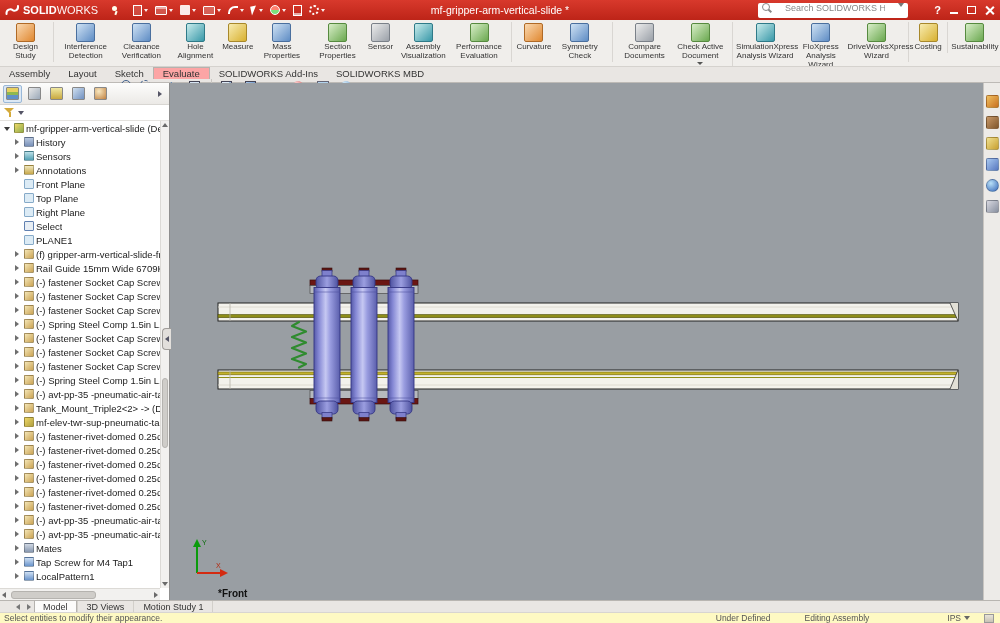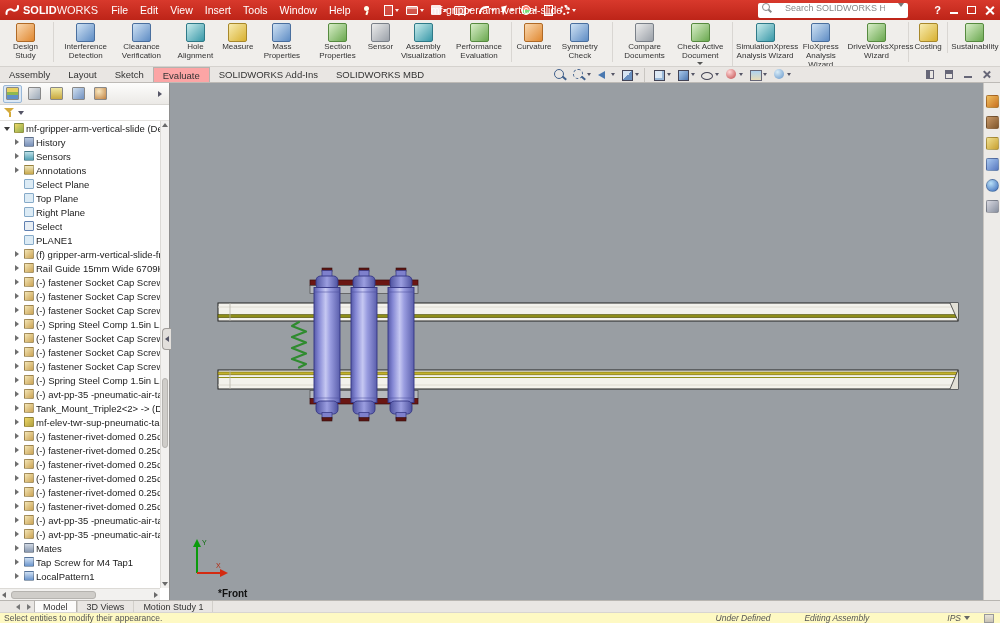--- a/index.html
+++ b/index.html
@@ -57,21 +57,21 @@
   .rcaret{display:none;}
   .rcaret.show{display:block;width:0;height:0;border-left:3px solid transparent;border-right:3px solid transparent;border-top:3px solid #555;margin-top:1px;}
   .pal-blue{background:linear-gradient(135deg,#cfe2f4,#5e8cc4);border:1px solid #4a6f9e;}
   .pal-green{background:linear-gradient(135deg,#d8eec8,#6aa84f);border:1px solid #568a3f;}
   .pal-yellow{background:linear-gradient(135deg,#f8ecb0,#d8b02f);border:1px solid #a8882a;}
   .pal-teal{background:linear-gradient(135deg,#c8ecec,#3898a8);border:1px solid #2f7a88;}
   .pal-orange{background:linear-gradient(135deg,#fad8b0,#e08830);border:1px solid #b06a26;}
   .pal-gray{background:linear-gradient(135deg,#ececec,#9aa0a8);border:1px solid #7a8088;}
 
   
-  .tabrow{position:absolute;top:67px;left:0;right:0;height:16px;background:#e9e6e3;border-bottom:1px solid #bdbab6;display:flex;align-items:stretch;font-size:9.5px;}
+  .tabrow{position:absolute;top:67px;left:0;right:0;height:16px;background:#e9e6e3;border-bottom:1px solid #bdbab6;display:flex;align-items:stretch;font-size:9.5px;flex-direction:column;}
   .tabs{display:flex;}
   .tab{display:flex;align-items:center;padding:0 9px;color:#333;cursor:default;}
   .tab.active{background:#fca5a5;border-left:1px solid #b5b2ae;border-right:1px solid #b5b2ae;border-top:1px solid #b5b2ae;}
   .headsup{display:flex;align-items:center;margin-left:118px;gap:1px;}
   .h-item{display:flex;align-items:center;gap:1px;padding:0 2px;}
   .h-item.grp-end{border-right:1px solid #c9c6c2;padding-right:5px;margin-right:4px;}
   .hicon{width:14px;height:14px;position:relative;display:block;}
   .hcaret{display:none;}
   .hcaret.show{display:block;width:0;height:0;border-left:2.5px solid transparent;border-right:2.5px solid transparent;border-top:3px solid #556;}
   .i-zoom-fit::before,.i-zoom-area::before{content:"";position:absolute;left:1px;top:1px;width:8px;height:8px;border:1.5px solid #40608c;border-radius:50%;}
@@ -165,55 +165,39 @@
 
   
   .modeltabs{position:absolute;left:0;top:600px;width:100%;height:12px;background:#e9e6e3;border-top:1px solid #b8b5b1;display:flex;align-items:stretch;font-size:9px;padding-left:12px;}
   .mnav{width:11px;display:flex;align-items:center;justify-content:center;}
   .mnav::before{content:"";border-right:4px solid #777;border-top:3px solid transparent;border-bottom:3px solid transparent;}
   .mnav.right::before{border-right:none;border-left:4px solid #777;}
   .mtab{display:flex;align-items:center;padding:0 9px;color:#333;border-right:1px solid #d2cfca;cursor:default;}
   .mtab.active{background:#fcfbfa;box-shadow:inset 1px 0 0 #b5b2ae,inset -1px 0 0 #b5b2ae;}
   .statusbar{position:absolute;left:0;top:612px;width:100%;height:11px;background:#fef9c3;border-top:1px solid #d8d5d1;display:flex;align-items:center;font-size:8.5px;color:#555;overflow:hidden;}
   .sb-msg{margin-left:4px;white-space:nowrap;}
-  .sb-right{margin-left:auto;display:flex;align-items:center;white-space:nowrap;font-style:italic;}
+  .sb-right{margin-left:auto;display:flex;align-items:center;white-space:nowrap;}
   .sb-dof{margin-right:34px;}
   .sb-mode{margin-right:78px;}
   .sb-units{margin-right:3px;}
   .sb-caret{width:0;height:0;border-left:3px solid transparent;border-right:3px solid transparent;border-top:4px solid #666;margin-right:14px;}
   .sb-icon{width:10px;height:9px;background:linear-gradient(#e8e4da,#c8c2b4);border:1px solid #999;margin-right:6px;}
 </style>
 </head>
 <body>
 
 <div class="app">
 
   <div class="titlebar">
     <div class="logo">
       <svg width="15" height="12" viewBox="0 0 15 12">
         <path d="M1.5 10 C1 5 6 4.5 7.5 6 C9 7.5 13.5 7 13 2" fill="none" stroke="#fff" stroke-width="2" stroke-linecap="round"></path>
       </svg>
       <span><span class="logo-bold">SOLID</span><span class="logo-light">WORKS</span></span>
     </div>
-    <div class="menus">
-
-        <span class="menu-item">File</span>
-
-        <span class="menu-item">Edit</span>
-
-        <span class="menu-item">View</span>
-
-        <span class="menu-item">Insert</span>
-
-        <span class="menu-item">Tools</span>
-
-        <span class="menu-item">Window</span>
-
-        <span class="menu-item">Help</span>
-      </div>
     <span class="pin"></span>
     <div class="tb-icons">
 
         <span class="tb-item">
           <span class="wicon i-new-document"></span>
           <span class="wcaret show"></span>
         </span>
 
         <span class="tb-item">
           <span class="wicon i-open"></span>
@@ -517,21 +501,21 @@
 
         <div class="trow ind1">
           <span class="exp exp-closed"></span>
           <span class="ticon i-annotations"></span>
           <span class="tlabel">Annotations</span>
         </div>
 
         <div class="trow ind1">
           <span class="exp exp-none"></span>
           <span class="ticon i-plane"></span>
-          <span class="tlabel">Select Plane</span>
+          <span class="tlabel">Front Plane</span>
         </div>
 
         <div class="trow ind1">
           <span class="exp exp-none"></span>
           <span class="ticon i-plane"></span>
           <span class="tlabel">Top Plane</span>
         </div>
 
         <div class="trow ind1">
           <span class="exp exp-none"></span>

